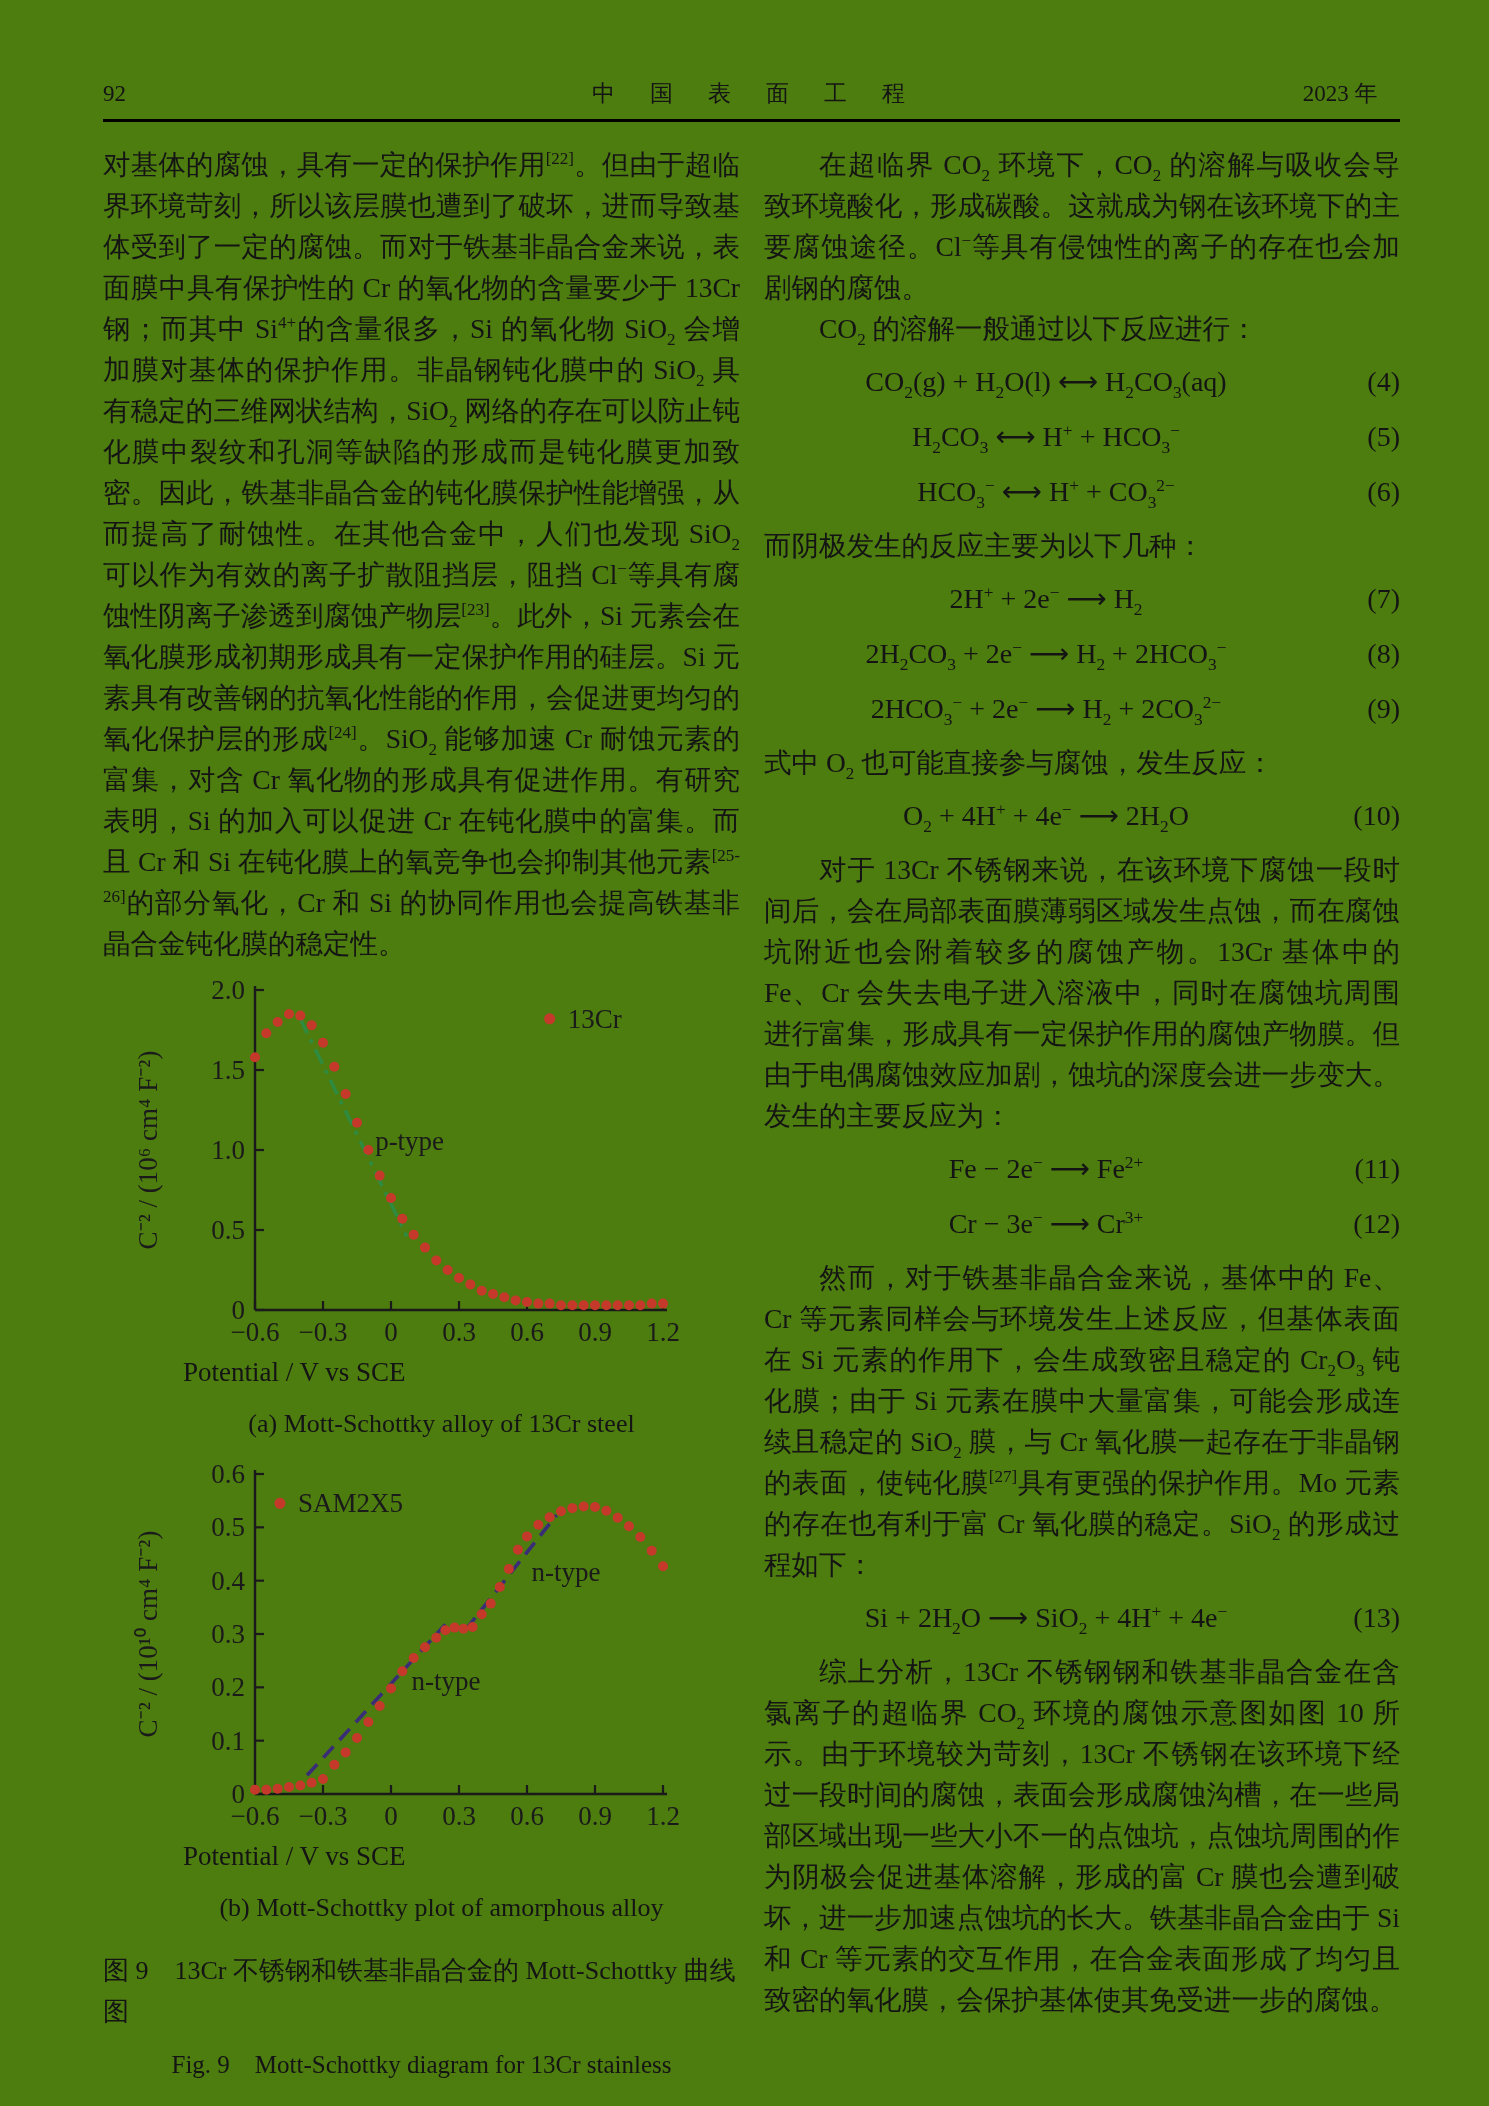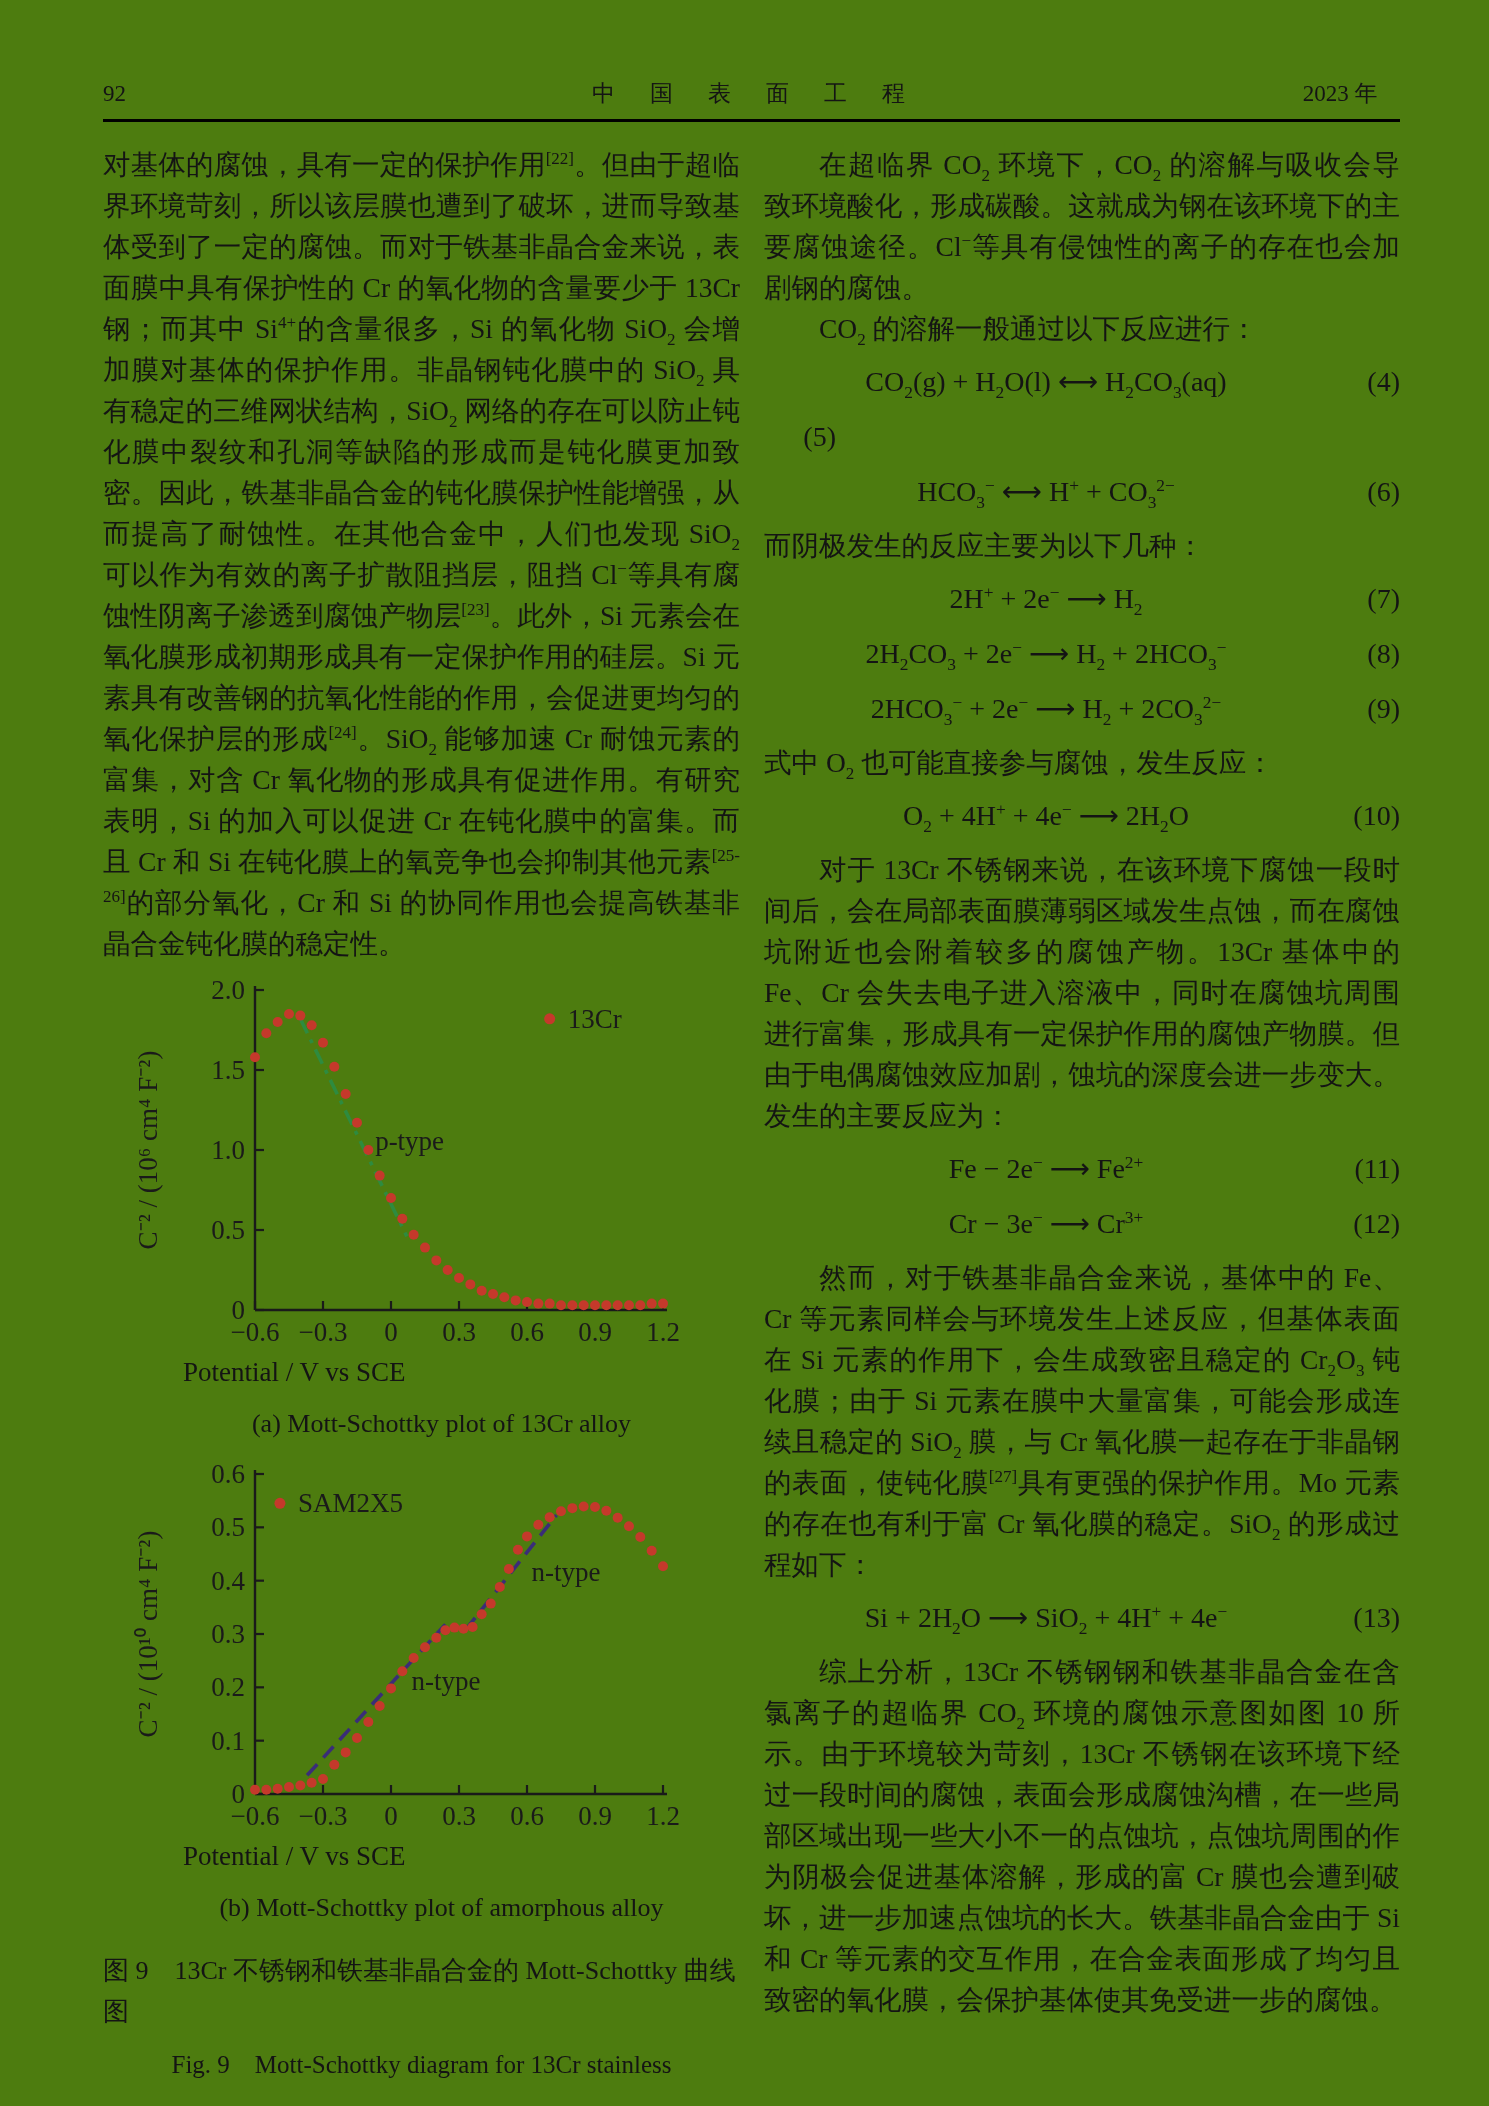--- a/index.html
+++ b/index.html
@@ -114,21 +114,21 @@
               <circle cx="548.6666666666667" cy="333.6" r="5" fill="#c5392b"></circle>
               <circle cx="560" cy="333.6" r="5" fill="#c5392b"></circle>
             </g>
             <text x="272.1333333333333" y="180" font-size="27" font-family="&quot;Liberation Serif&quot;,serif" fill="#1a1a1a">p-type</text>
             <g>
               <circle cx="446.6666666666667" cy="48.80000000000001" r="5.5" fill="#c5392b"></circle>
               <text x="464.6666666666667" y="57.80000000000001" font-size="27" font-family="&quot;Liberation Serif&quot;,serif" fill="#1a1a1a">13Cr</text>
             </g>
           </svg>
         <div class="axis-xlabel">Potential / V vs SCE</div>
-        <div class="subcaption">(a) Mott-Schottky plot of 13Cr alloy</div>
+        <div class="subcaption">(a) Mott-Schottky alloy of 13Cr steel</div>
       </figure>
 
       <figure>
         <svg width="637" height="384">
             <g>
               <line x1="152" y1="20" x2="152" y2="344" stroke="#1a1a1a" stroke-width="2.4"></line>
               <line x1="152" y1="344" x2="564" y2="344" stroke="#1a1a1a" stroke-width="2.4"></line>
               <line x1="152" y1="344" x2="161" y2="344" stroke="#1a1a1a" stroke-width="2.2"></line>
               <text x="142" y="353" text-anchor="end" font-size="27" font-family="&quot;Liberation Serif&quot;,serif" fill="#1a1a1a">0</text>
               <line x1="152" y1="290.66666666666663" x2="161" y2="290.66666666666663" stroke="#1a1a1a" stroke-width="2.2"></line>
@@ -220,20 +220,21 @@
 
     <div class="col">
       <p class="para indent">在超临界 CO<sub>2</sub> 环境下，CO<sub>2</sub> 的溶解与吸收会导致环境酸化，形成碳酸。这就成为钢在该环境下的主要腐蚀途径。Cl<sup>−</sup>等具有侵蚀性的离子的存在也会加剧钢的腐蚀。</p>
       <p class="para indent">CO<sub>2</sub> 的溶解一般通过以下反应进行：</p>
 
       <div class="equation">
           <span class="eq-body">CO<sub>2</sub>(g) + H<sub>2</sub>O(l) ⟷ H<sub>2</sub>CO<sub>3</sub>(aq)</span>
           <span class="eq-num">(4)</span>
         </div>
       <div class="equation">
+          <span class="eq-body">H<sub>2</sub>CO<sub>3</sub> ⟷ H<sup>+</sup> + HCO<sub>3</sub><sup>−</sup></span>
           <span class="eq-num">(5)</span>
         </div>
       <div class="equation">
           <span class="eq-body">HCO<sub>3</sub><sup>−</sup> ⟷ H<sup>+</sup> + CO<sub>3</sub><sup>2−</sup></span>
           <span class="eq-num">(6)</span>
         </div>
 
       <p class="para">而阴极发生的反应主要为以下几种：</p>
 
       <div class="equation">

